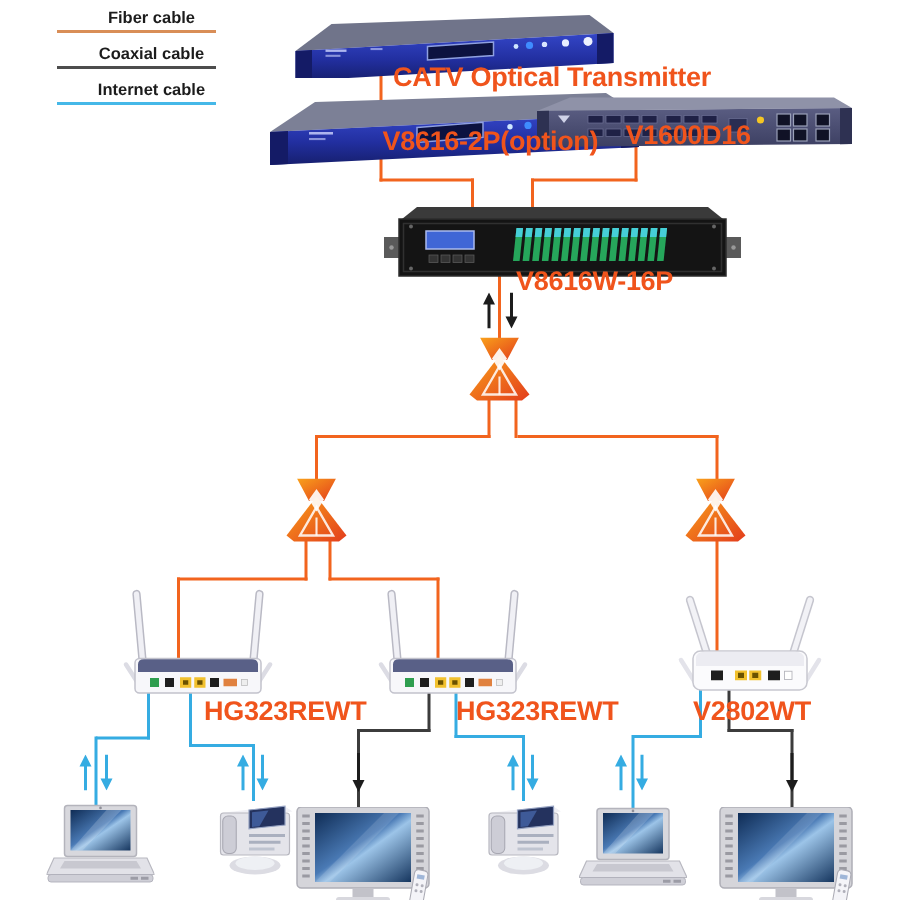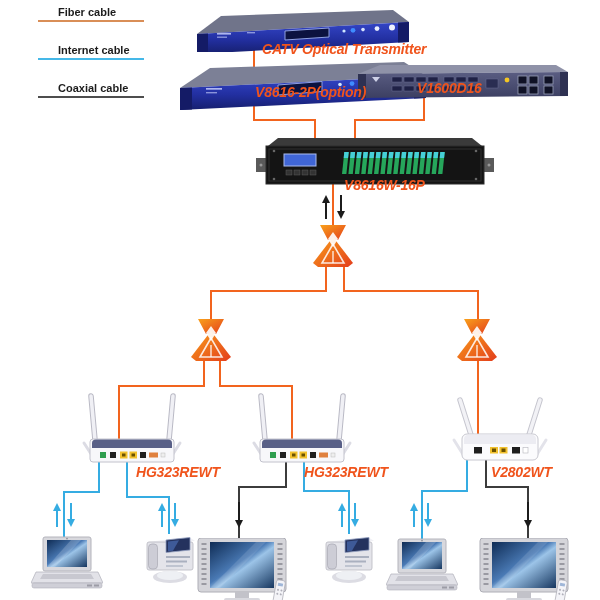--- a/index.html
+++ b/index.html
@@ -2,25 +2,25 @@
 <html><head>
 <meta charset="utf-8">
 <style>
   html,body{margin:0;padding:0;background:#fff;}
   #canvas{
     position:relative;width:600px;height:600px;background:#ffffff;overflow:hidden;
     font-family:"Liberation Sans", sans-serif;
   }
   .wire{position:absolute;}
   .dev-label{
-    position:absolute;font-weight:bold;font-size:14px;letter-spacing:-0.2px;
-    color:var(--accent,#f0541c);white-space:nowrap;z-index:30;font-style:italic;
+    position:absolute;font-weight:bold;font-size:18px;letter-spacing:-0.2px;
+    color:var(--accent,#f0541c);white-space:nowrap;z-index:30;
   }
   .legend{position:absolute;left:38px;top:6px;z-index:40;}
-  .legend-item{width:106px;margin-bottom:22px;}
+  .legend-item{width:106px;margin-bottom:8px;text-align:center;}
   .legend-item .lt{
     font-size:11px;font-weight:bold;color:#1c1c1c;padding-left:20px;margin-bottom:2px;
   }
   .legend-item .lswatch{height:2px;width:106px;}
   .dev{position:absolute;z-index:20;}
   .splitter{position:absolute;z-index:25;}
   .arrow{position:absolute;z-index:26;}
 </style>
 </head>
 <body>
@@ -50,26 +50,26 @@
       </linearGradient>
     </defs>
   </svg>
 
   <div class="legend">
     <div class="legend-item">
       <div class="lt">Fiber cable</div>
       <div class="lswatch" style="background: rgb(217, 142, 87);"></div>
     </div>
     <div class="legend-item">
+      <div class="lt">Coaxial cable</div>
+      <div class="lswatch" style="background: rgb(77, 77, 77);"></div>
+    </div>
+    <div class="legend-item">
       <div class="lt">Internet cable</div>
       <div class="lswatch" style="background: rgb(69, 184, 232);"></div>
-    </div>
-    <div class="legend-item">
-      <div class="lt">Coaxial cable</div>
-      <div class="lswatch" style="background: rgb(77, 77, 77);"></div>
     </div>
   </div>
 
   <div class="wire" style="left:253px;top:44px;width:2px;height:28px;background:#f2641e"></div>
   <div class="wire" style="left:253px;top:104px;width:2px;height:17px;background:#f2641e"></div>
   <div class="wire" style="left:253px;top:119px;width:63px;height:2px;background:#f2641e"></div>
   <div class="wire" style="left:314px;top:119px;width:2px;height:26px;background:#f2641e"></div>
   <div class="wire" style="left:423px;top:96px;width:2px;height:25px;background:#f2641e"></div>
   <div class="wire" style="left:354px;top:119px;width:71px;height:2px;background:#f2641e"></div>
   <div class="wire" style="left:354px;top:119px;width:2px;height:26px;background:#f2641e"></div>
@@ -483,15 +483,15 @@
         <circle cx="85.5" cy="56" r="1" fill="#b0b0ba"></circle>
     </g>
   </svg>
 
   <div class="dev-label" style="left:262px;top:41px">CATV Optical Transmitter</div>
   <div class="dev-label" style="left:255px;top:84px">V8616-2P(option)</div>
   <div class="dev-label" style="left:417px;top:80px">V1600D16</div>
   <div class="dev-label" style="left:344px;top:177px">V8616W-16P</div>
   <div class="dev-label" style="left:136px;top:464px">HG323REWT</div>
   <div class="dev-label" style="left:304px;top:464px">HG323REWT</div>
-  <div class="dev-label" style="left:491px;top:464px">V2802WT</div>
+  <div class="dev-label" style="left:462px;top:464px">V2802WT</div>
 
 </div>
 
 </body></html>

